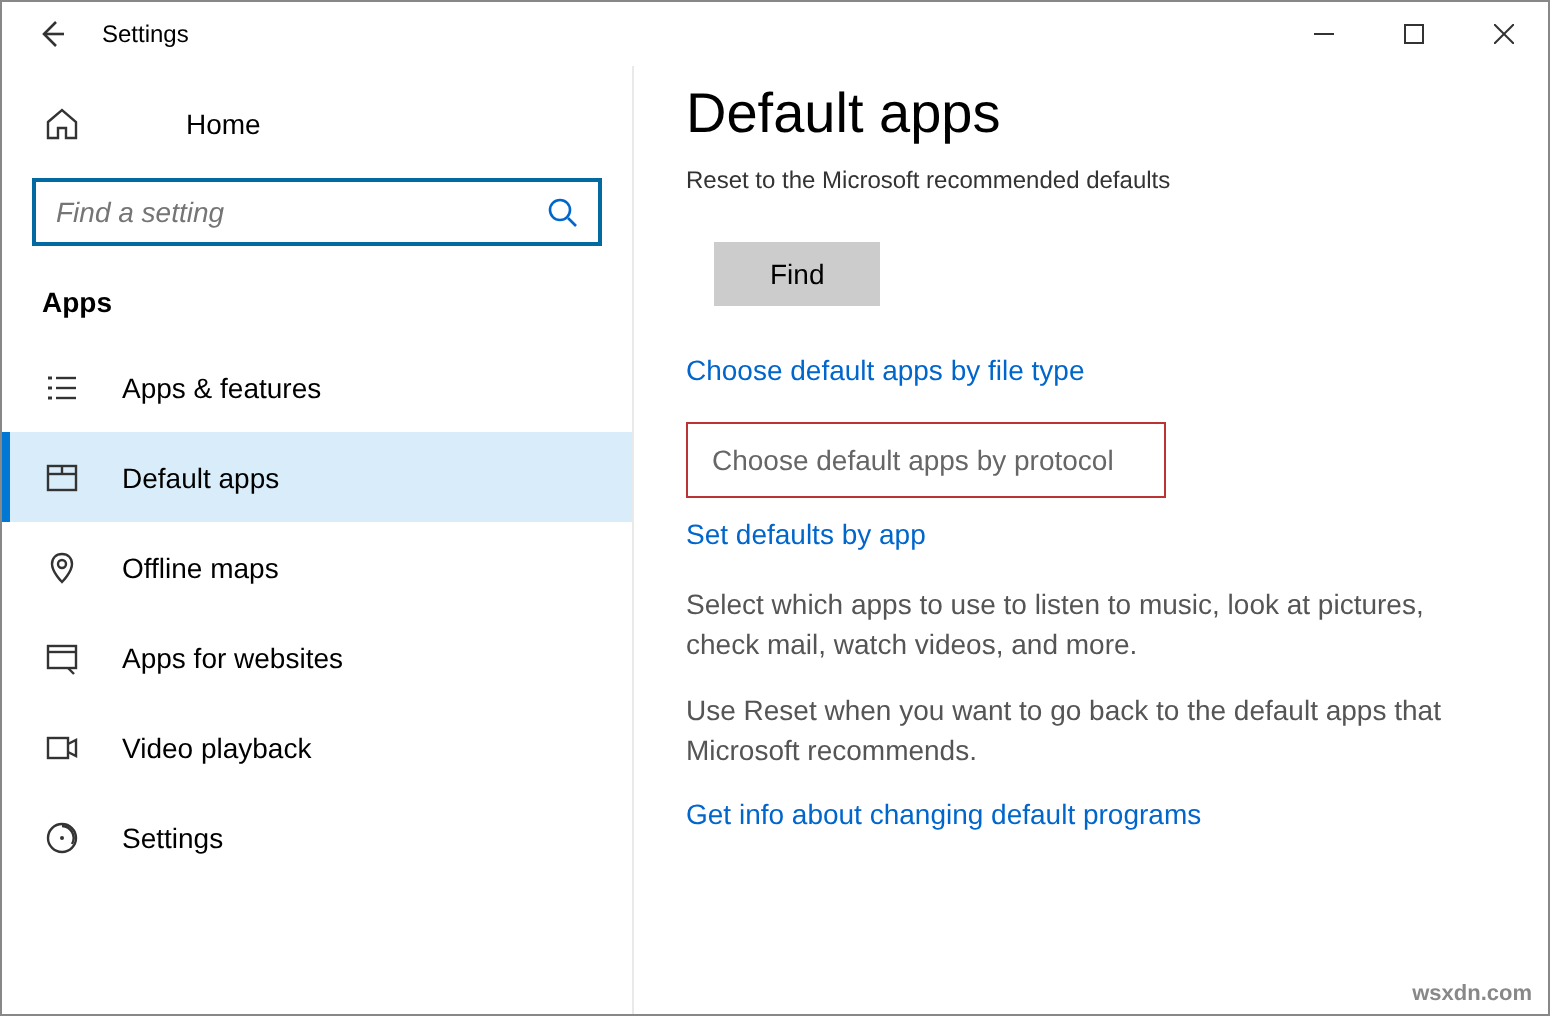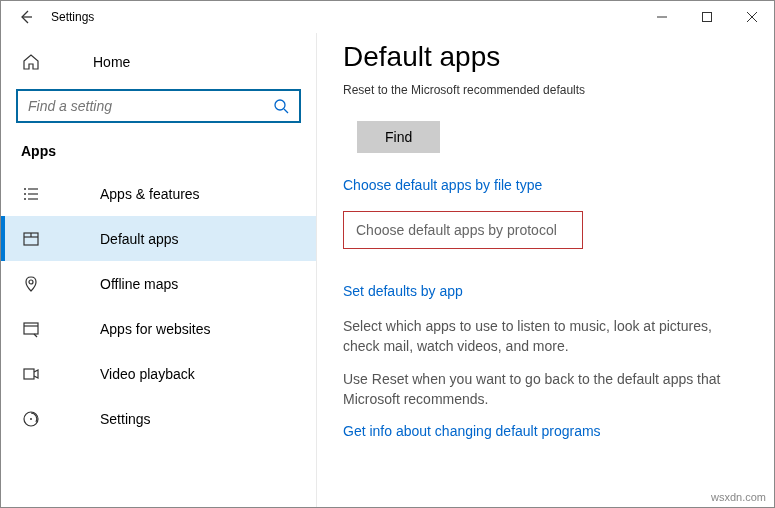--- a/index.html
+++ b/index.html
@@ -12,34 +12,34 @@
 .content { display: flex; height: calc(100% - 32px); }
 .sidebar { width: 315px; background: #fff; padding: 12px 0 0 0; height: 100%; overflow: hidden; }
 .home-row { display: flex; align-items: center; padding: 8px 20px; margin-bottom: 10px; gap: 32px; }
 .home-row .icon { width: 20px; display: flex; justify-content: center; }
 .home-row .label { margin-left: 20px; font-size: 14px; }
 .search-wrap { padding: 0 15px 20px 15px; }
 .search-box { border: 2px solid #0369a1; height: 34px; display: flex; align-items: center; padding: 0 10px; }
 .search-box input { border: none; outline: none; flex: 1; font-size: 14px; font-style: italic; color: #666; background: transparent; }
 .search-box .sicon { color: #0066cc; }
 .cat-header { font-size: 14px; font-weight: 700; padding: 0 20px 12px 20px; }
-.nav-item { display: flex; align-items: center; height: 45px; padding: 0 20px; position: relative; cursor: default; gap: 39px; }
+.nav-item { display: flex; align-items: center; height: 45px; padding: 0 20px; position: relative; cursor: default; }
 .nav-item .icon { width: 20px; display: flex; justify-content: center; color: #333; }
 .nav-item .label { margin-left: 20px; font-size: 14px; }
 .nav-item.selected { background: #d9ecf9; }
 .nav-item.selected::before { content: ''; position: absolute; left: 0; top: 0; bottom: 0; width: 4px; background: #0078d4; }
 .main { flex: 1; padding: 0 26px 10px 26px; height: 100%; overflow: hidden; border-left: 1px solid #e9e9e9; }
 .main h1 { font-size: 28px; font-weight: 400; margin-top: 8px; margin-bottom: 10px; }
 .subtext { font-size: 12px; color: #333; margin-bottom: 24px; }
 .reset-btn { background: #ccc; border: none; padding: 8px 28px; font-size: 14px; margin-bottom: 24px; margin-left: 14px; }
 .link { color: #0066cc; font-size: 14px; display: block; margin-bottom: 18px; cursor: default; }
-.boxed-link { border: 1px solid #b33; padding: 10px 12px; color: #666; font-size: 14px; width: 240px; margin-bottom: 34px; cursor: default; }
+.boxed-link { border: 1px solid #b33; padding: 10px 12px; color: #666; font-size: 14px; width: 240px; margin-bottom: 10px; cursor: default; }
 .main h2 { font-size: 20px; font-weight: 600; margin-top: 10px; margin-bottom: 12px; }
 .desc { font-size: 14px; color: #555; line-height: 1.4; margin-bottom: 14px; }
-.watermark { position: absolute; bottom: 4px; right: 8px; font-size: 11px; color: #888; }
+.watermark { position: absolute; bottom: 4px; right: 8px; font-size: 11px; color: #888; font-weight: bold; }
 svg { display: block; }
 </style>
 </head>
 <body>
 
 <div class="titlebar">
   <div class="back">
     <svg width="16" height="16" viewBox="0 0 16 16">
         <path d="M10 2 L4 8 L10 14" stroke="#333" stroke-width="1.3" fill="none"></path>
         <line x1="4" y1="8" x2="14" y2="8" stroke="#333" stroke-width="1.3"></line>

